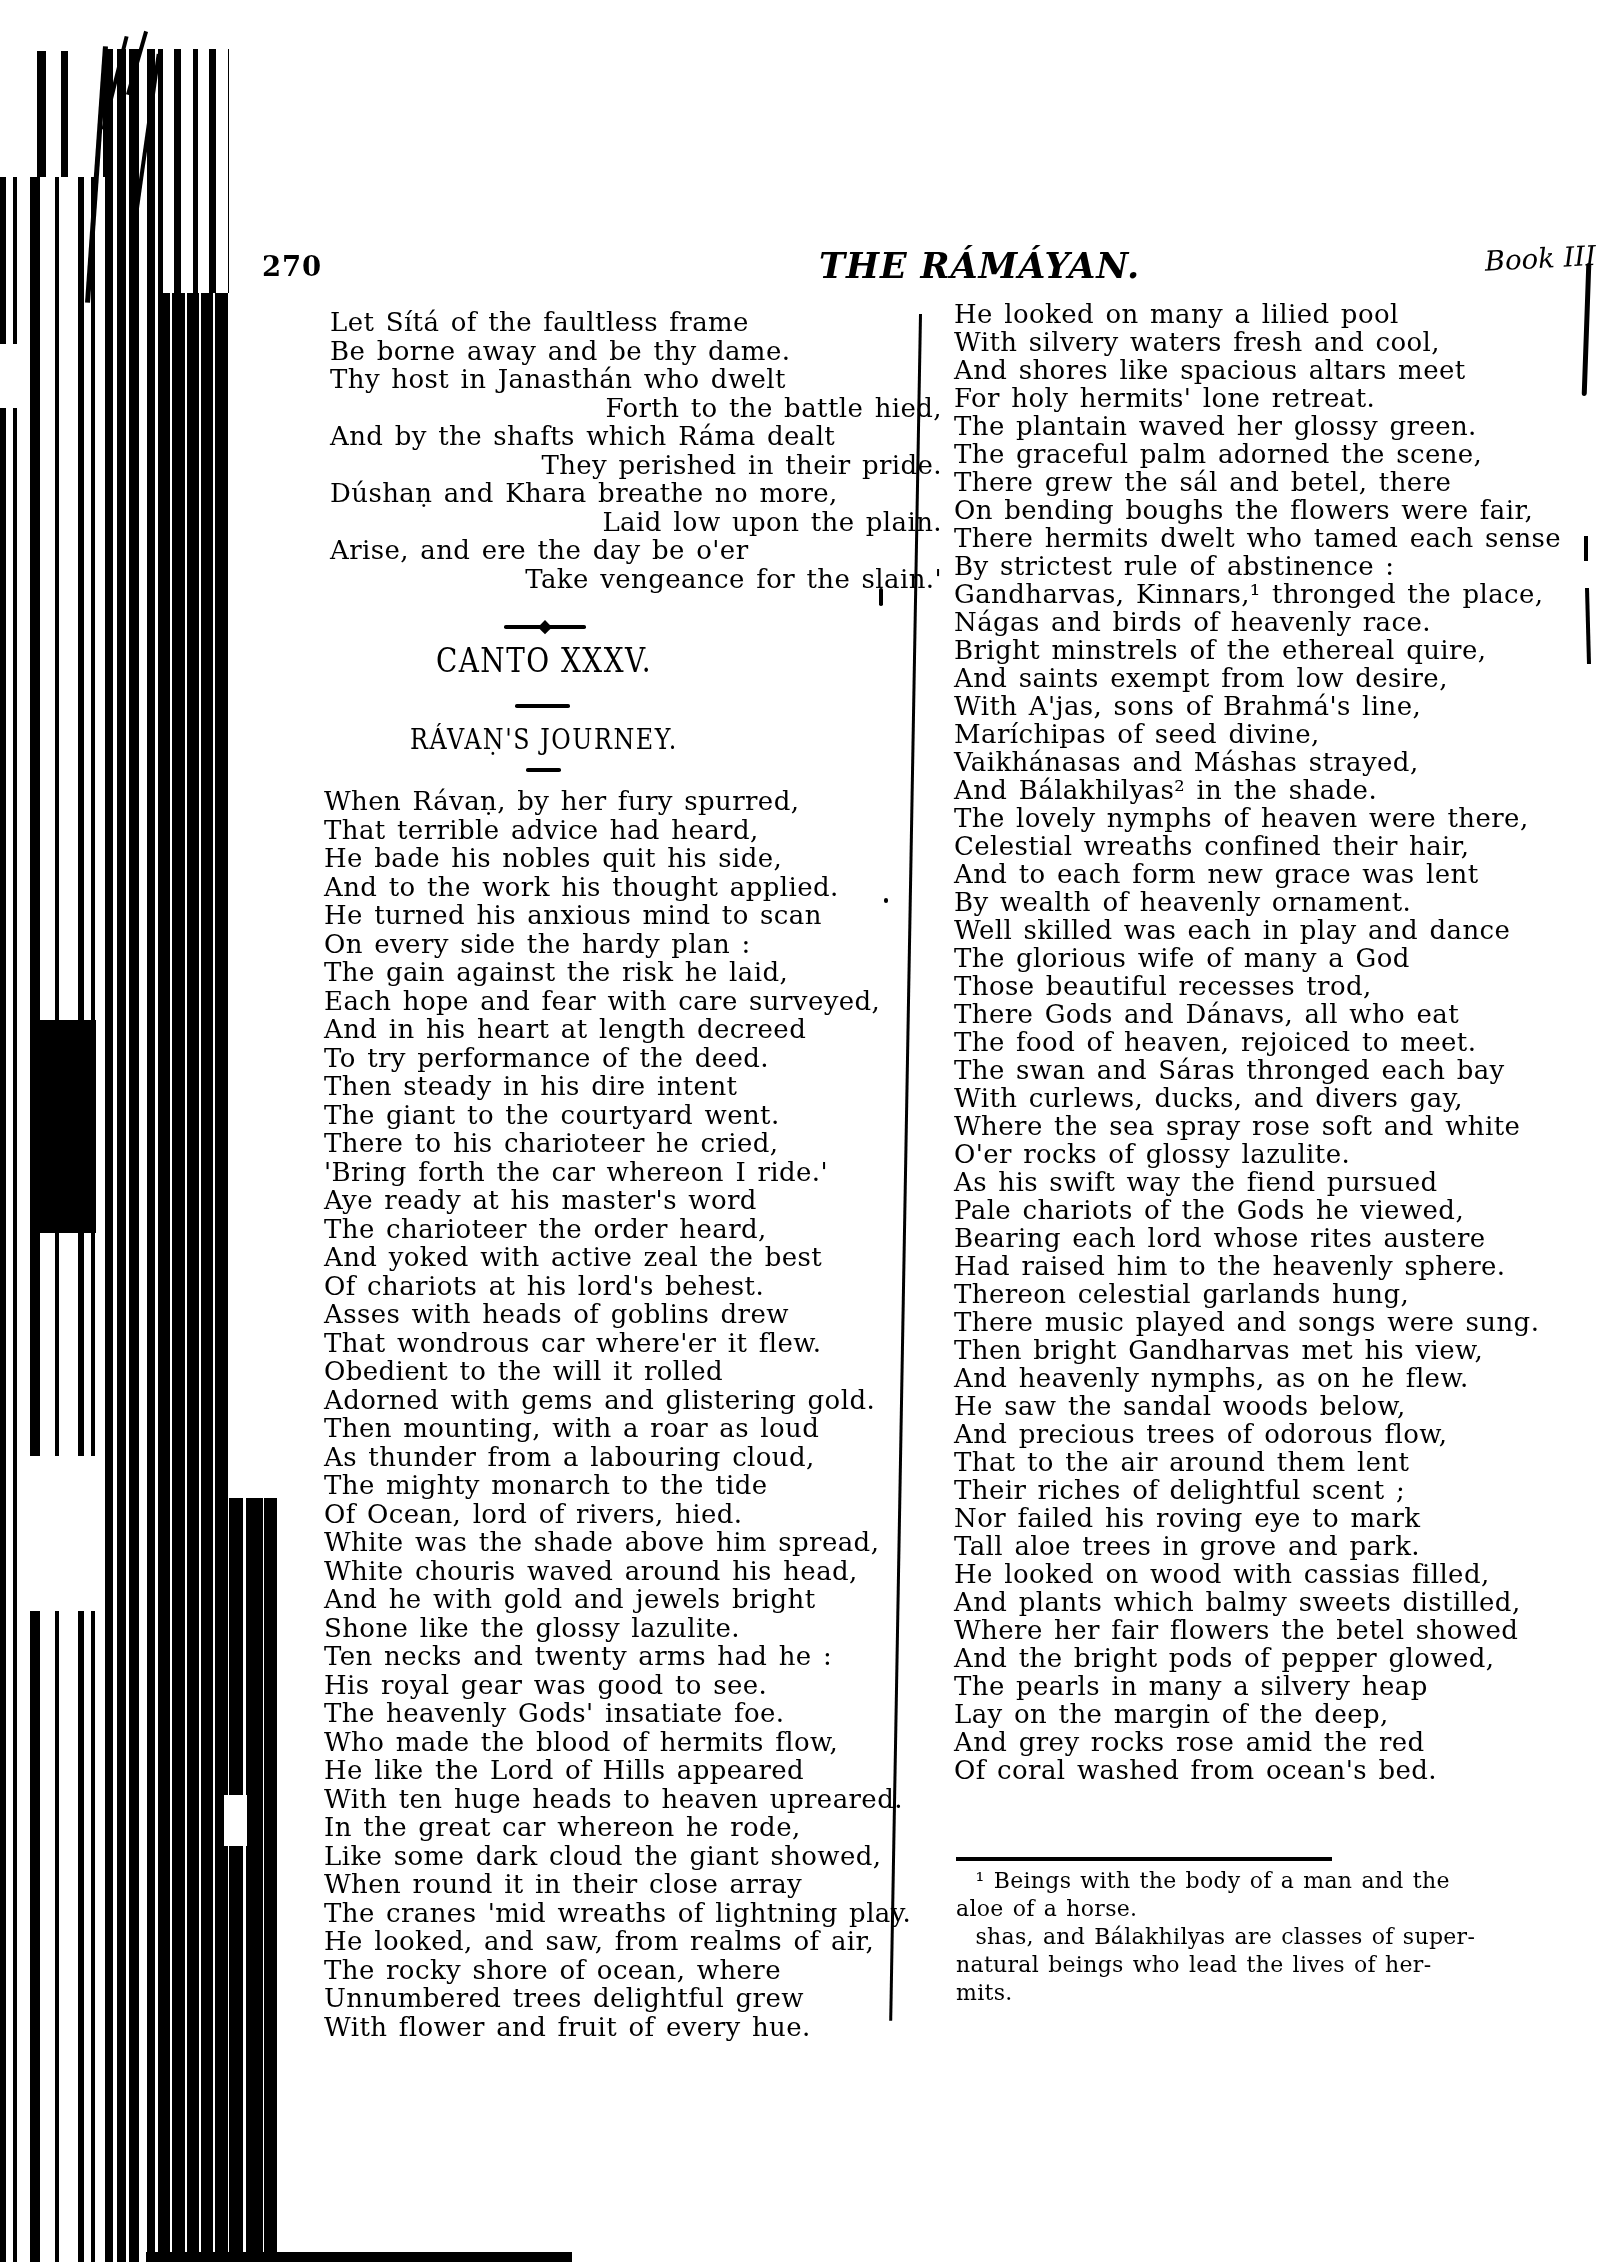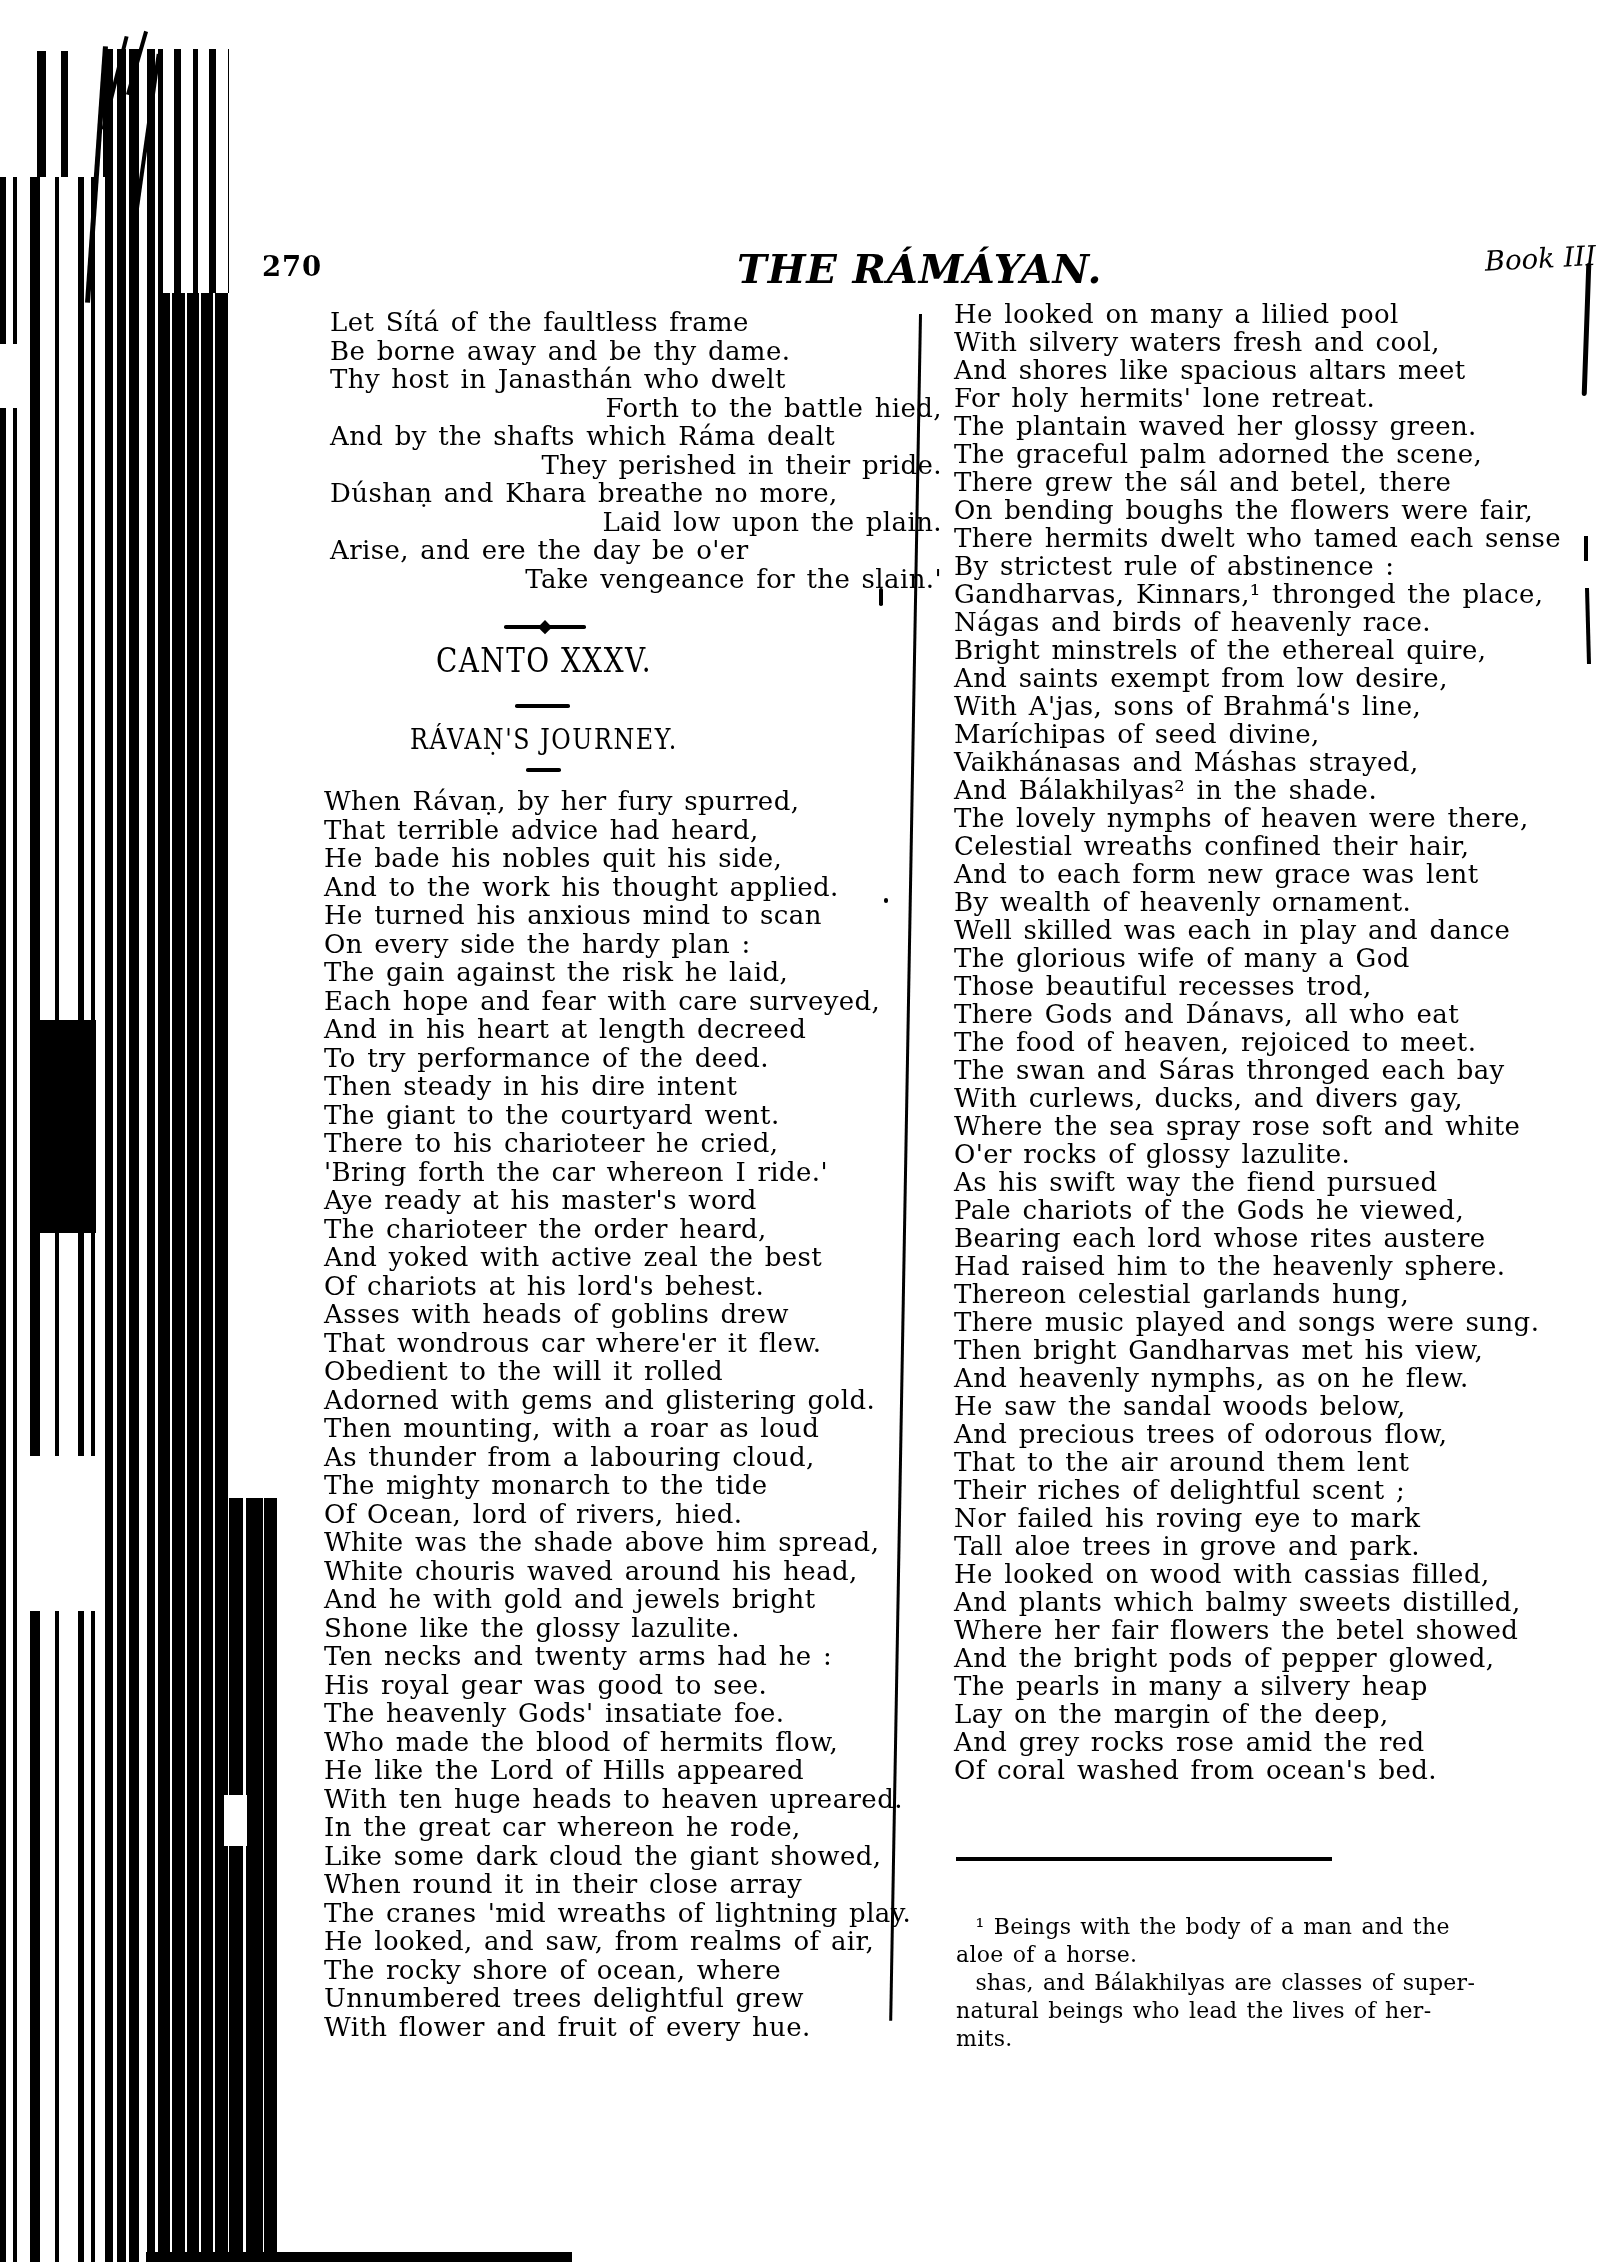--- a/index.html
+++ b/index.html
@@ -10,22 +10,22 @@
     overflow:hidden;
     font-family:"DejaVu Serif", serif;
     color:#000;
   }
   
   .gutter{position:absolute;left:0;top:0;width:284px;height:2263px;}
   .g{position:absolute;}
   .gb{position:absolute;background:#000;}
   
   .page-number{position:absolute;left:262px;top:250px;font-size:27.5px;font-weight:700;letter-spacing:0.9px;}
-  .running-title{position:absolute;left:737px;top:245px;width:541px;text-align:left;
-    font-style:italic;font-weight:700;font-size:40px;letter-spacing:0.9px;}
+  .running-title{position:absolute;left:709px;top:245px;width:541px;text-align:center;
+    font-style:italic;font-weight:700;font-size:35px;letter-spacing:0.9px;}
   .book-label{position:absolute;left:1374px;top:239px;width:222px;text-align:right;
     font-style:italic;font-size:27.5px;transform:rotate(-3deg);transform-origin:100% 50%;}
   
   .stanza{position:absolute;}
   .stanza p{margin:0;white-space:nowrap;font-size:26px;line-height:28.5px;
     letter-spacing:0.4px;word-spacing:2.7px;}
   .opening{left:330px;top:308px;width:612px;}
   .opening p:nth-of-type(2n+4){padding-left:21px;text-align:right;}
   .left-poem{left:324px;top:787px;width:612px;}
   .right-poem{left:954px;top:300px;width:656px;}
@@ -42,21 +42,21 @@
     font-weight:400;font-size:28px;letter-spacing:1.8px;transform:scaleX(.85);transform-origin:50% 50%;
     line-height:39px;}
   .rule{position:absolute;height:3.5px;background:#000;border-radius:1.8px;}
   .rule-1{left:515px;top:704px;width:55px;}
   .rule-2{left:526px;top:768px;width:35px;}
   
   .column-divider{position:absolute;left:919px;top:314px;width:2.7px;height:1707px;background:#000;
     transform:rotate(1deg);transform-origin:50% 0;}
   
   .footnote-rule{position:absolute;left:956px;top:1857px;width:376px;height:4.4px;background:#000;}
-  .footnotes{position:absolute;left:956px;top:1867px;width:656px;margin-top:46px;}
+  .footnotes{position:absolute;left:956px;top:1867px;width:656px;}
   .footnotes p{margin:0;white-space:nowrap;font-size:22px;line-height:28px;letter-spacing:0.3px;word-spacing:1.8px;}
   .footnotes p:nth-of-type(1),.footnotes p:nth-of-type(3){text-indent:19.5px;}
 </style>
 </head>
 <body>
 
 <div class="page">
 
   <div class="gutter">
     <div class="g" style="left:0;top:177px;width:105px;height:2085px;background:repeating-linear-gradient(90deg,#000 0 6.2px,transparent 6.2px 13.3px,#000 13.3px 17px,transparent 17px 30px,#000 30px 40px,transparent 40px 55px,#000 55px 59px,transparent 59px 78px);"></div>

